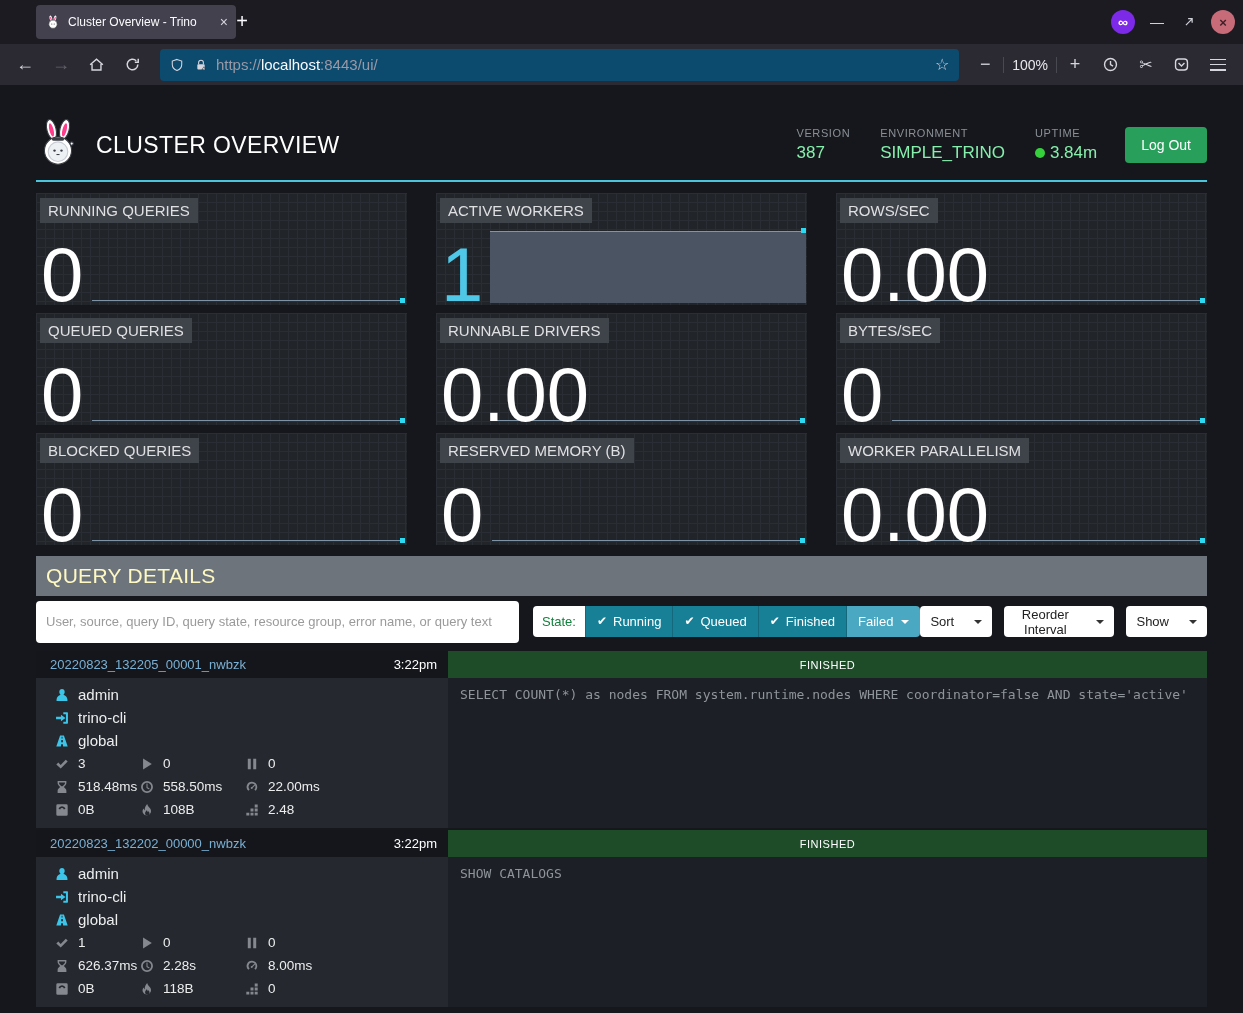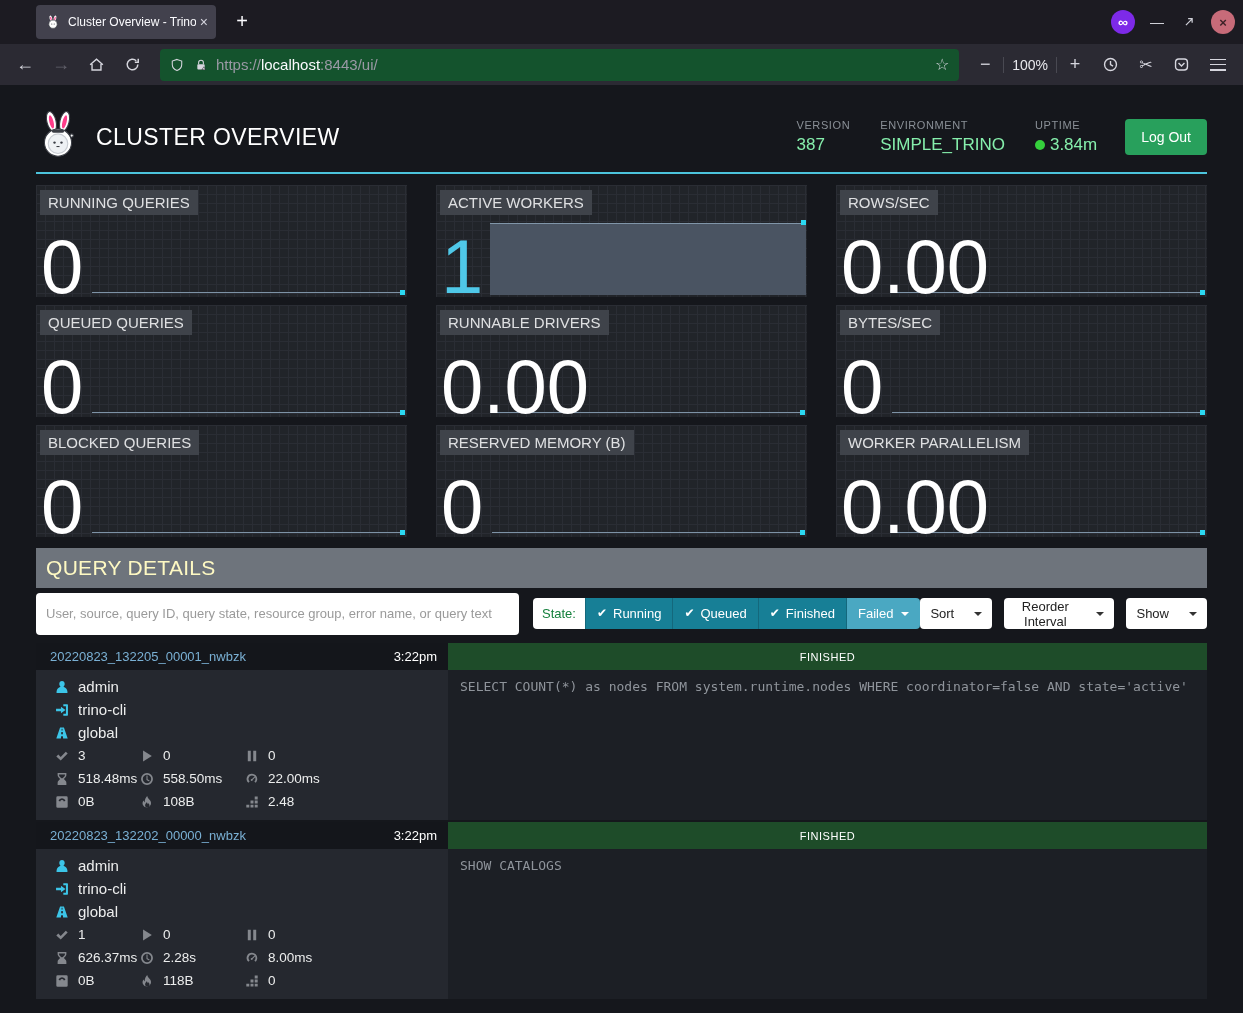--- a/index.html
+++ b/index.html
@@ -1,49 +1,49 @@
 <!DOCTYPE html>
 <html><head>
 <meta charset="utf-8">
 <style>
   * { margin:0; padding:0; box-sizing:border-box; }
   html,body { width:1243px; height:1013px; overflow:hidden; background:#15171c;
     font-family:"Liberation Sans", sans-serif; }
 
   
   .titlebar { height:44px; background:#1c1b22; display:flex; align-items:center; position:relative; }
-  .tab { position:absolute; left:36px; top:5px; width:180px; height:34px; background:#42414d;
+  .tab { position:absolute; left:36px; top:5px; width:200px; height:34px; background:#42414d;
     border-radius:4px; display:flex; align-items:center; padding:0 8px 0 10px; }
   .tab-title { color:#fbfbfe; font-size:12px; margin-left:8px; white-space:nowrap; overflow:hidden; flex:1; }
   .tab-close { color:#d5d5de; font-size:14px; margin-left:4px; cursor:default; }
   .new-tab { position:absolute; left:228px; top:8px; color:#fbfbfe; font-size:20px; width:28px; height:28px;
     text-align:center; line-height:26px; }
   .win-controls { position:absolute; right:8px; top:0; height:44px; display:flex; align-items:center; gap:12px; }
   .private-badge { width:24px; height:24px; border-radius:50%; background:#7d2ae8; color:#fff;
     font-size:14px; font-weight:bold; display:flex; align-items:center; justify-content:center; }
   .win-min { color:#cfd0d8; font-size:14px; width:20px; text-align:center; }
   .win-max { width:20px; display:flex; justify-content:center; }
   .win-close { width:24px; height:24px; border-radius:50%; background:#c76b79; color:#3c2127;
     font-size:13px; font-weight:bold; display:flex; align-items:center; justify-content:center; }
 
   .navbar { height:41px; background:#2b2a33; display:flex; align-items:center; padding:0 10px; gap:6px; }
   .nav-btn { width:30px; height:30px; display:flex; align-items:center; justify-content:center;
     color:#d6d6de; font-size:18px; }
   .nav-btn.dim { color:#63626c; }
-  .urlbar { width:800px; height:32px; background:#14532d; border-radius:4px; display:flex;
+  .urlbar { width:800px; height:32px; background:#0c4a6e; border-radius:4px; display:flex;
     align-items:center; padding:0 10px; margin:0 6px; }
   .url-text { font-size:15px; margin-left:8px; flex:1; }
   .url-dim { color:#9a99a5; } .url-host { color:#fbfbfe; }
   .star { color:#d6d6de; font-size:16px; }
   .zoom-group { display:flex; align-items:center; gap:8px; color:#e8e8ec; font-size:14px; margin:0 4px; }
   .zsep { width:1px; height:16px; background:#494952; }
   .icsvg { display:block; }
 
   
-  .page { height:928px; padding:0 36px; background:#15171c; }
+  .page { height:928px; padding:8px 36px; background:#15171c; }
   .page-header { display:flex; align-items:center; padding-top:17px; height:87px; }
   .logo { width:44px; height:50px; margin-top:-4px; }
   .page-title { color:#fff; font-size:23px; letter-spacing:.4px; margin-left:16px; font-weight:400; }
   .meta-group { margin-left:auto; display:flex; gap:30px; }
   .meta-label { color:#8a9097; font-size:11px; letter-spacing:.6px; }
   .meta-value { color:#86efac; font-size:17px; margin-top:4px; display:flex; align-items:center; gap:5px; }
   .updot { width:10px; height:10px; border-radius:50%; background:#35d03c; display:inline-block; }
   .logout { margin-left:28px; background:#28a05c; color:#fff; border:none; border-radius:4px;
     font-size:14px; padding:10px 16px; font-family:inherit; }
   .header-rule { border-bottom:2px solid #4cc4dc; }

